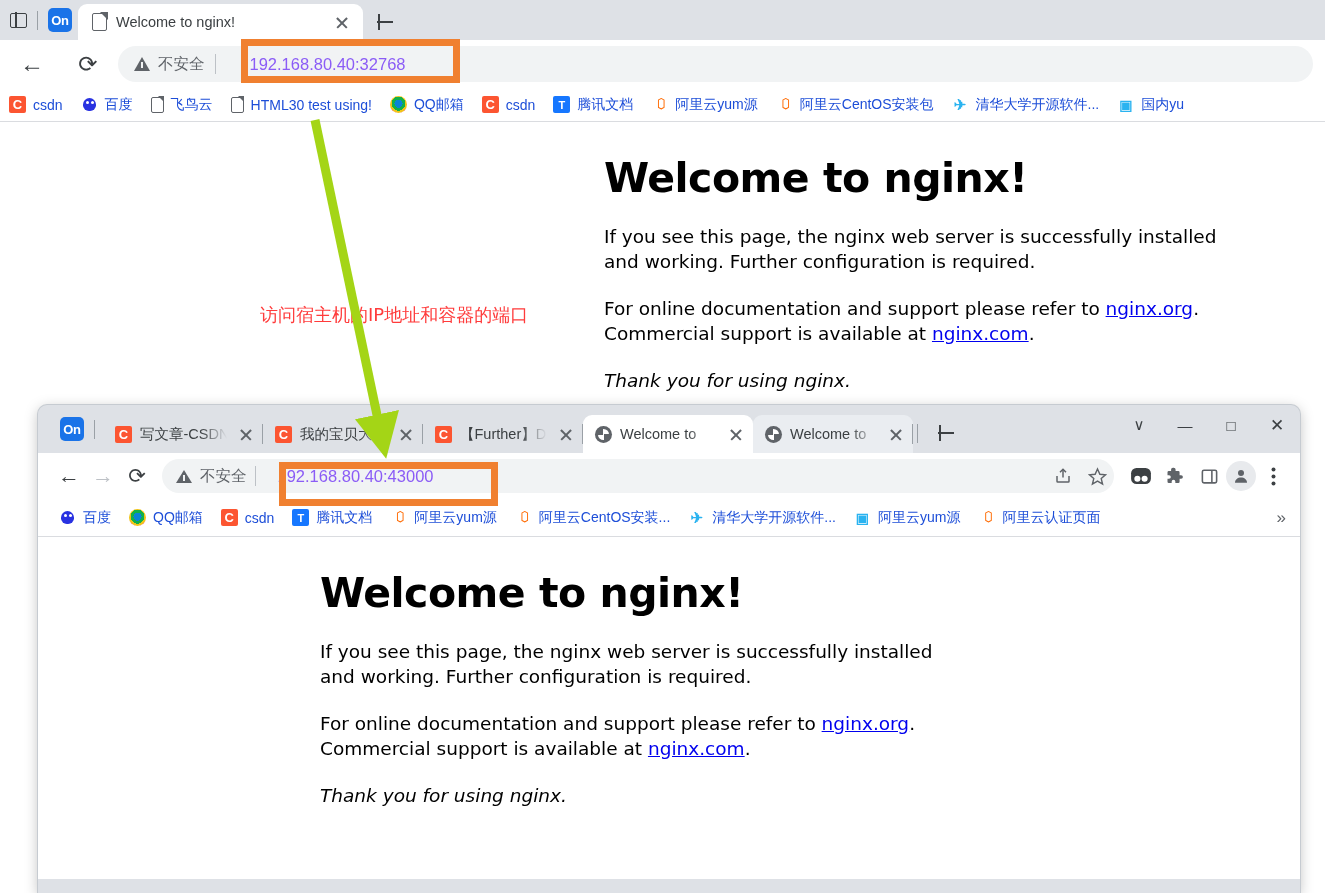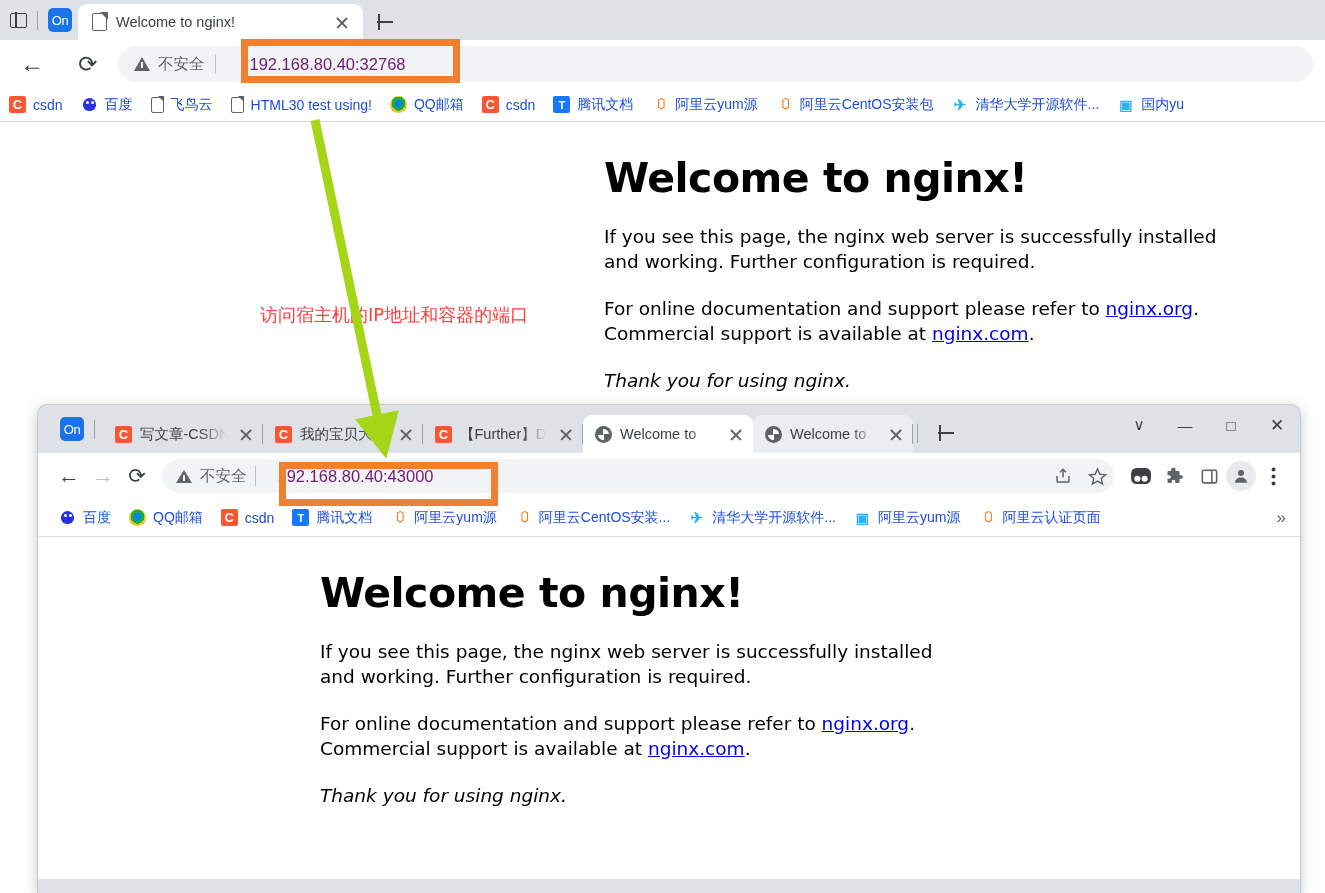--- a/index.html
+++ b/index.html
@@ -16,21 +16,21 @@
     position:absolute; left:0; top:0; width:1325px; height:40px;
     background:#dee1e6;
     display:flex; align-items:flex-end;
   }
   .win-ctl-left{ display:flex; align-items:center; height:40px; padding:0 6px 0 10px; gap:10px;}
   .glyph-sidebar{ width:17px;height:15px;border:1.7px solid #3c4043;border-radius:2px; position:relative;}
   .glyph-sidebar:after{content:"";position:absolute;left:4px;top:-1.7px;bottom:-1.7px;width:1.7px;background:#3c4043;}
   .vdiv{ width:1px; height:19px; background:#9aa0a6; }
   .badge-on{
     width:24px;height:24px;background:#1a73e8;border-radius:5px;color:#fff;
-    font-size:13px;font-weight:normal;display:flex;align-items:center;justify-content:center;
+    font-size:13px;font-weight:bold;display:flex;align-items:center;justify-content:center;
     letter-spacing:-.4px;
   }
   .otab{
     width:285px;height:36px;background:#fff;border-radius:9px 9px 0 0;
     display:flex;align-items:center;gap:9px;padding:0 10px 0 14px; position:relative;
   }
   .page-ico{ width:15px;height:18px;border:1.6px solid #5f6368;border-radius:2px;position:relative;flex:0 0 auto;}
   .page-ico:after{content:"";position:absolute;right:-1.6px;top:-1.6px;border:4px solid transparent;border-top-color:#5f6368;border-right-color:#5f6368;}
   .otab-title{ flex:1; font-size:14.5px; color:#3c4043; white-space:nowrap; overflow:hidden; }
   .xbtn{ width:22px;height:22px;position:relative;flex:0 0 auto;cursor:default;}
@@ -47,21 +47,21 @@
   }
   .nav-ico{ width:40px;height:40px;display:flex;align-items:center;justify-content:center;color:#3c4043;font-size:21px;flex:0 0 auto;}
   .omnibox{
     position:relative; margin-left:10px; height:36px; flex:1; margin-right:12px;
     background:#f1f3f4; border-radius:18px; display:flex; align-items:center; padding-left:16px;
   }
   .warn-tri{ width:0;height:0;border-left:8px solid transparent;border-right:8px solid transparent;border-bottom:14px solid #5f6368;position:relative;flex:0 0 auto;}
   .warn-tri:after{content:"";position:absolute;left:-1px;top:5px;width:2px;height:6px;background:#f1f3f4;}
   .warn-text{ font-size:15.5px;color:#5f6368;margin-left:8px;white-space:nowrap;}
   .sep-v{ width:1px;height:20px;background:#bdc1c6;margin:0 10px; }
-  .url-text{ font-size:16.5px;color:#701a75;white-space:nowrap;}
+  .url-text{ font-size:16.5px;color:#8b5cf6;white-space:nowrap;}
 
   .outer-bm{
     position:absolute;left:0;top:88px;width:1325px;height:34px;background:#fff;
     display:flex;align-items:center;overflow:hidden; border-bottom:1px solid #dadce0;
   }
   .bm{ display:flex;align-items:center;gap:7px;padding:0 9px;height:28px;flex:0 0 auto;white-space:nowrap; }
   .bm-label{ font-size:14px;color:#1d4ed8; }
 
   
   .fav{ width:17px;height:17px;flex:0 0 auto;border-radius:2px;display:flex;align-items:center;justify-content:center;font-size:12px;font-weight:bold;color:#fff;}

